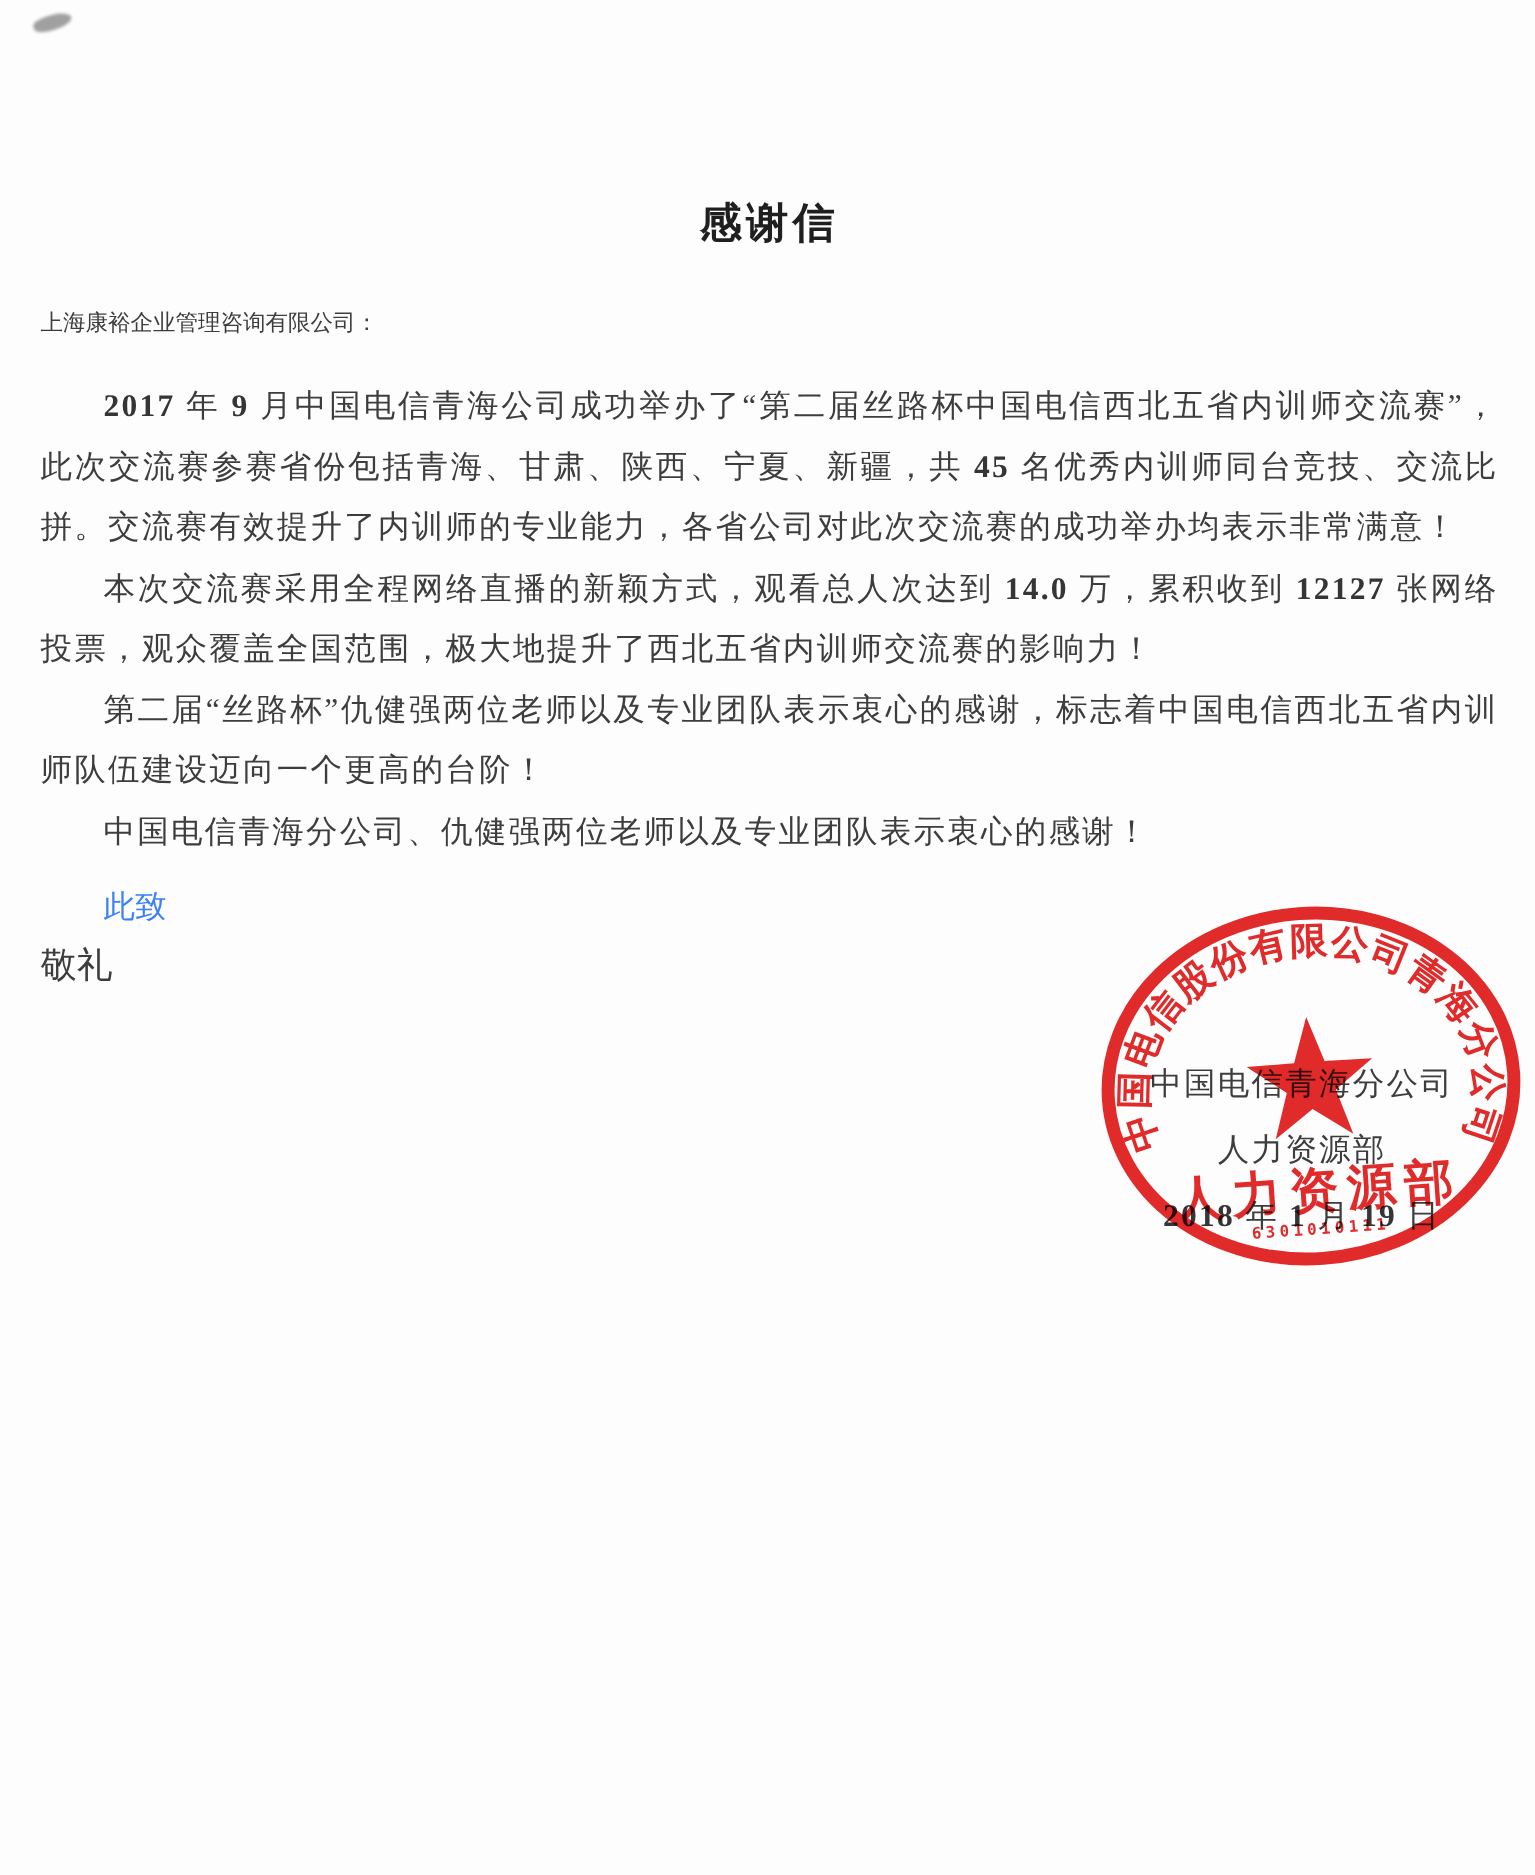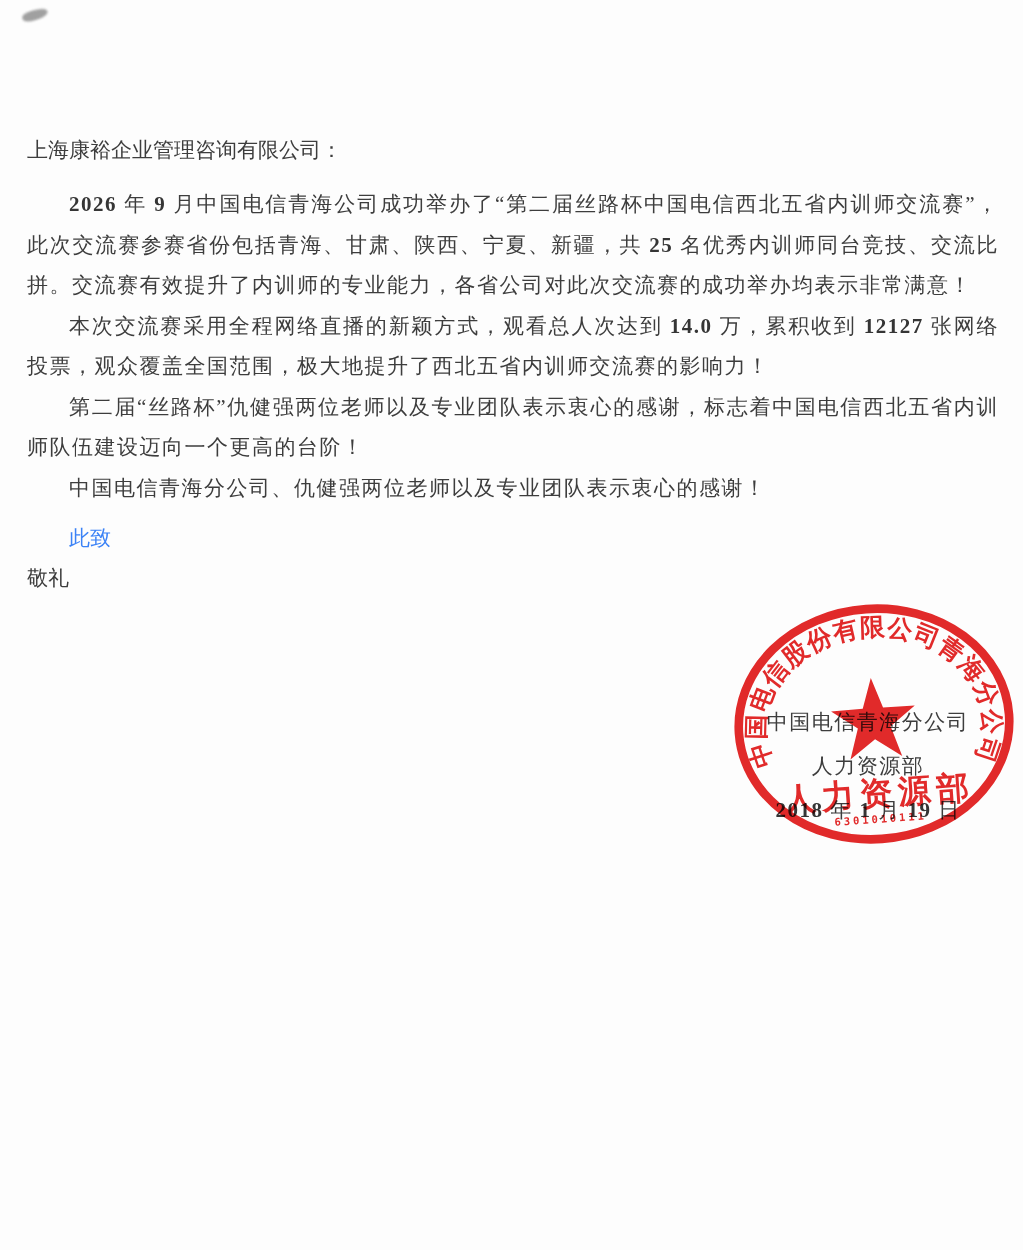--- a/index.html
+++ b/index.html
@@ -26,38 +26,38 @@
   }
   h1.title{
     margin:0 0 28px 0;
     text-align:center;
     font-family:"Liberation Sans","DejaVu Sans",sans-serif;
     font-size:28px;font-weight:700;color:#1f1f1f;
     letter-spacing:3px;
   }
   .recipient{
     margin:0 0 14px 0;
-    font-size:21px;color:#3d3d3d;line-height:40px;
+    font-size:15px;color:#3d3d3d;line-height:40px;
   }
   p.body-p{
     margin:0;
     font-size:21px;color:#3d3d3d;
     line-height:40.5px;
     text-indent:2em;
     text-align:justify;
     letter-spacing:1.5px;
   }
   p.body-p b, .sig b, .recipient b{font-weight:700;color:#353535;}
   p.cizhi{
     margin:10px 0 0 0;
     font-size:21px;color:#3b82f6;line-height:40px;text-indent:2em;
   }
   p.jingli{
     margin:0;
-    font-size:21px;color:#3d3d3d;line-height:40px;
+    font-size:24px;color:#3d3d3d;line-height:40px;
   }
   .signature{
     position:absolute;left:740px;top:700px;width:256px;
     text-align:center;
   }
   .sig{
     font-size:21px;color:#3d3d3d;line-height:44px;
     letter-spacing:1.5px;
     white-space:nowrap;
   }
@@ -85,24 +85,25 @@
   }
 </style>
 </head>
 <body>
 
 <div class="page">
 
   <div class="artifact"></div>
 
   <div class="content">
+    <h1 class="title">感谢信</h1>
 
     <p class="recipient">上海康裕企业管理咨询有限公司：</p>
 
-    <p class="body-p autobold"><b>2026</b> 年 <b>9</b> 月中国电信青海公司成功举办了“第二届丝路杯中国电信西北五省内训师交流赛”，此次交流赛参赛省份包括青海、甘肃、陕西、宁夏、新疆，共 <b>25</b> 名优秀内训师同台竞技、交流比拼。交流赛有效提升了内训师的专业能力，各省公司对此次交流赛的成功举办均表示非常满意！</p>
+    <p class="body-p autobold"><b>2017</b> 年 <b>9</b> 月中国电信青海公司成功举办了“第二届丝路杯中国电信西北五省内训师交流赛”，此次交流赛参赛省份包括青海、甘肃、陕西、宁夏、新疆，共 <b>45</b> 名优秀内训师同台竞技、交流比拼。交流赛有效提升了内训师的专业能力，各省公司对此次交流赛的成功举办均表示非常满意！</p>
     <p class="body-p autobold">本次交流赛采用全程网络直播的新颖方式，观看总人次达到 <b>14.0</b> 万，累积收到 <b>12127</b> 张网络投票，观众覆盖全国范围，极大地提升了西北五省内训师交流赛的影响力！</p>
     <p class="body-p autobold">第二届“丝路杯”仇健强两位老师以及专业团队表示衷心的感谢，标志着中国电信西北五省内训师队伍建设迈向一个更高的台阶！</p>
     <p class="body-p autobold">中国电信青海分公司、仇健强两位老师以及专业团队表示衷心的感谢！</p>
 
     <p class="cizhi">此致</p>
     <p class="jingli">敬礼</p>
   </div>
 
   <div class="signature">
     <div class="sig autobold">中国电信青海分公司</div>

